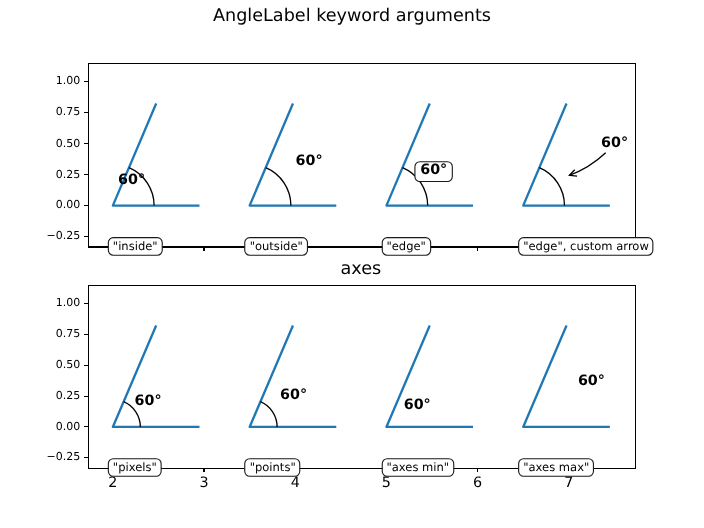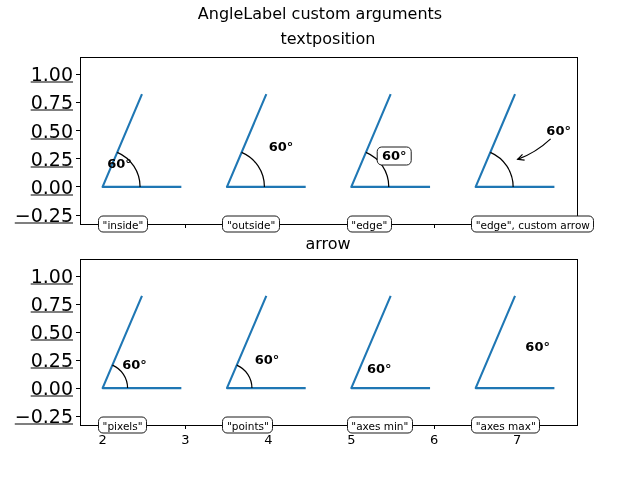--- a/index.html
+++ b/index.html
@@ -13,21 +13,21 @@
   }
   .ax-title{
     position:absolute;left:328px;transform:translateX(-50%);
     font-size:16px;line-height:19px;white-space:nowrap;
   }
   .t1{top:29px;}
   .t2{top:234px;}
   #plot-svg{position:absolute;left:0;top:0;}
   .ytl{
     position:absolute;transform:translate(-100%,-50%);
-    font-size:19px;line-height:15px;white-space:nowrap;text-align:left;text-decoration:underline;
+    font-size:10px;line-height:15px;white-space:nowrap;text-align:left;
   }
   .xtl{
     position:absolute;transform:translateX(-50%);
     font-size:13px;line-height:15px;white-space:nowrap;
   }
   .alabel{
     position:absolute;transform:translate(-50%,-50%);
     font-size:13px;line-height:14px;white-space:nowrap;font-weight:bold;
   }
   .alabel.boxed{
@@ -36,23 +36,22 @@
   .cap{
     position:absolute;transform:translateY(-50%);
     font-size:10.5px;line-height:12px;white-space:nowrap;
     background:#fff;border:1.2px solid #1a1a1a;border-radius:5px;padding:1.5px 3.5px;
   }
 </style>
 </head>
 <body>
 
 <div class="figure">
-  <div class="suptitle">AngleLabel custom arguments</div>
-  <div class="ax-title t1">textposition</div>
-  <div class="ax-title t2">arrow</div>
+  <div class="suptitle">AngleLabel keyword arguments</div>
+  <div class="ax-title t2">axes</div>
   <svg id="plot-svg" width="640" height="480">
       <rect x="80.5" y="57.5" width="497" height="167" fill="none" stroke="#000" stroke-width="1" shape-rendering="crispEdges"></rect>
       <line x1="80" x2="76" y1="74.13977042538824" y2="74.13977042538824" stroke="#000" stroke-width="1" shape-rendering="crispEdges"></line>
       <line x1="80" x2="76" y1="102.3301823092505" y2="102.3301823092505" stroke="#000" stroke-width="1" shape-rendering="crispEdges"></line>
       <line x1="80" x2="76" y1="130.52059419311274" y2="130.52059419311274" stroke="#000" stroke-width="1" shape-rendering="crispEdges"></line>
       <line x1="80" x2="76" y1="158.71100607697502" y2="158.71100607697502" stroke="#000" stroke-width="1" shape-rendering="crispEdges"></line>
       <line x1="80" x2="76" y1="186.90141796083725" y2="186.90141796083725" stroke="#000" stroke-width="1" shape-rendering="crispEdges"></line>
       <line x1="80" x2="76" y1="215.09182984469953" y2="215.09182984469953" stroke="#000" stroke-width="1" shape-rendering="crispEdges"></line>
       <line x1="102.5909090909091" x2="102.5909090909091" y1="224" y2="228" stroke="#000" stroke-width="1" shape-rendering="crispEdges"></line>
       <line x1="185.4933277731443" x2="185.4933277731443" y1="224" y2="228" stroke="#000" stroke-width="1" shape-rendering="crispEdges"></line>

